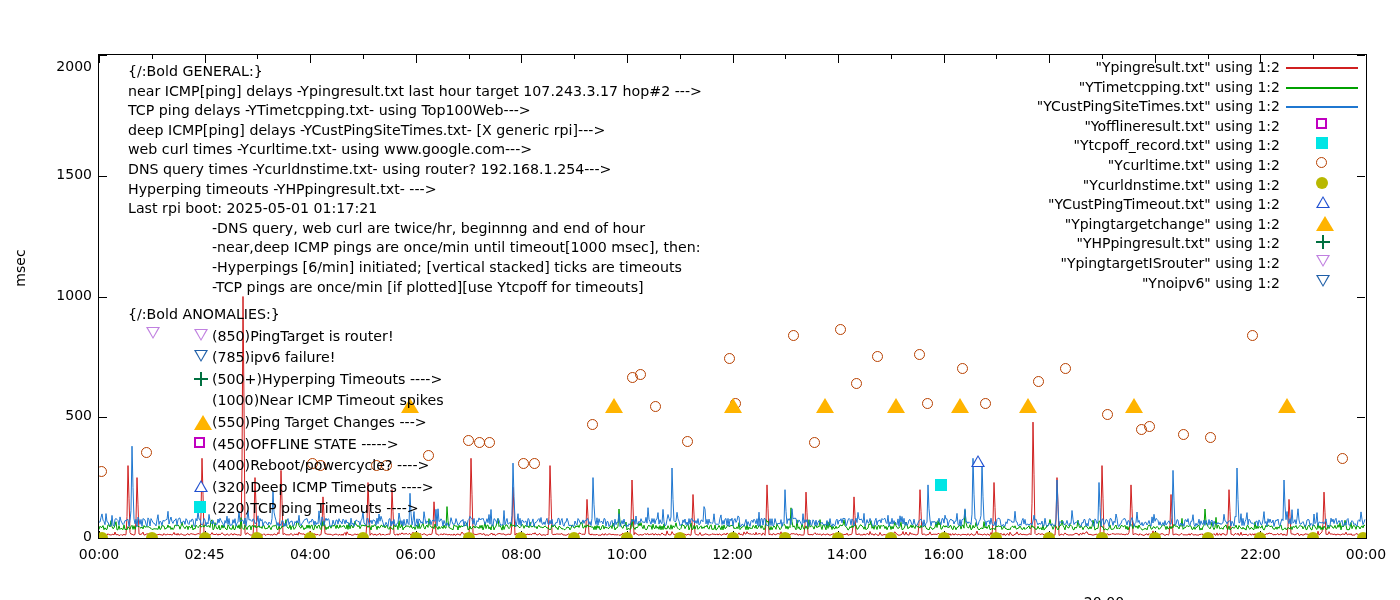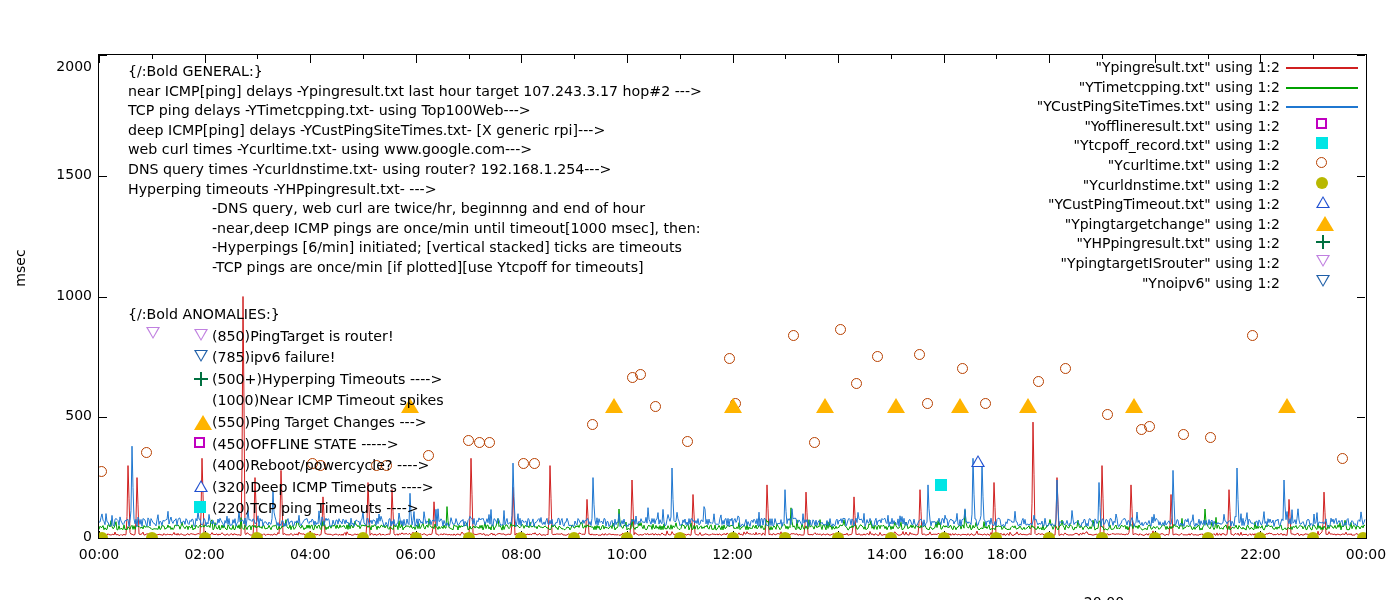--- a/index.html
+++ b/index.html
@@ -109,39 +109,39 @@
       <div class="abs ytick-mark" style="left: 1357px; top: 175.75px;"></div>
       <div class="abs ytick-label" style="top: 58px;">2000</div>
       <div class="abs ytick-mark" style="left: 99px; top: 55px;"></div>
       <div class="abs ytick-mark" style="left: 1357px; top: 55px;"></div>
     </div>
 
   <div id="x-axis">
       <div class="abs xtick-label" style="left: 99px;">00:00</div>
       <div class="abs xtick-mark" style="left: 99px;"></div>
       <div class="abs xtick-mark top" style="left: 99px;"></div>
-      <div class="abs xtick-label" style="left: 204.583px;">02:00</div>
+      <div class="abs xtick-label" style="left: 204.583px;">02:45</div>
       <div class="abs xtick-mark" style="left: 204.583px;"></div>
       <div class="abs xtick-mark top" style="left: 204.583px;"></div>
       <div class="abs xtick-label" style="left: 310.167px;">04:00</div>
       <div class="abs xtick-mark" style="left: 310.167px;"></div>
       <div class="abs xtick-mark top" style="left: 310.167px;"></div>
       <div class="abs xtick-label" style="left: 415.75px;">06:00</div>
       <div class="abs xtick-mark" style="left: 415.75px;"></div>
       <div class="abs xtick-mark top" style="left: 415.75px;"></div>
       <div class="abs xtick-label" style="left: 521.333px;">08:00</div>
       <div class="abs xtick-mark" style="left: 521.333px;"></div>
       <div class="abs xtick-mark top" style="left: 521.333px;"></div>
       <div class="abs xtick-label" style="left: 626.917px;">10:00</div>
       <div class="abs xtick-mark" style="left: 626.917px;"></div>
       <div class="abs xtick-mark top" style="left: 626.917px;"></div>
       <div class="abs xtick-label" style="left: 732.5px;">12:00</div>
       <div class="abs xtick-mark" style="left: 732.5px;"></div>
       <div class="abs xtick-mark top" style="left: 732.5px;"></div>
-      <div class="abs xtick-label" style="left: 887px;">14:00</div>
+      <div class="abs xtick-label" style="left: 847px;">14:00</div>
       <div class="abs xtick-mark" style="left: 838.083px;"></div>
       <div class="abs xtick-mark top" style="left: 838.083px;"></div>
       <div class="abs xtick-label" style="left: 943.667px;">16:00</div>
       <div class="abs xtick-mark" style="left: 943.667px;"></div>
       <div class="abs xtick-mark top" style="left: 943.667px;"></div>
       <div class="abs xtick-label" style="left: 1007px;">18:00</div>
       <div class="abs xtick-mark" style="left: 1049.25px;"></div>
       <div class="abs xtick-mark top" style="left: 1049.25px;"></div>
       <div class="abs xtick-label" style="left: 1104px; margin-top: 48px;">20:00</div>
       <div class="abs xtick-mark" style="left: 1154.83px;"></div>
@@ -415,20 +415,21 @@
   </div>
 
   <div class="abs" id="general-block">
       <div>{/:Bold GENERAL:}</div>
       <div>near ICMP[ping] delays -Ypingresult.txt last hour target 107.243.3.17 hop#2 ---&gt;</div>
       <div>TCP ping delays -YTimetcpping.txt- using Top100Web---&gt;</div>
       <div>deep ICMP[ping] delays -YCustPingSiteTimes.txt- [X generic rpi]---&gt;</div>
       <div>web curl times -Ycurltime.txt- using www.google.com---&gt;</div>
       <div>DNS query times -Ycurldnstime.txt- using router? 192.168.1.254---&gt;</div>
       <div>Hyperping timeouts -YHPpingresult.txt- ---&gt;</div>
+      <div>Last rpi boot: 2025-05-01 01:17:21</div>
       <div class="indent-l">-DNS query, web curl are twice/hr, beginnng and end of hour</div>
       <div class="indent-l">-near,deep ICMP pings are once/min until timeout[1000 msec], then:</div>
       <div class="indent-l"> -Hyperpings [6/min] initiated; [vertical stacked] ticks are timeouts</div>
       <div class="indent-l">-TCP pings are once/min [if plotted][use Ytcpoff for timeouts]</div>
     </div>
 
   <div class="abs" id="anomalies-block">
       <div>{/:Bold ANOMALIES:}</div>
       <div class="anom-row">
         <div class="abs anom-sym">

